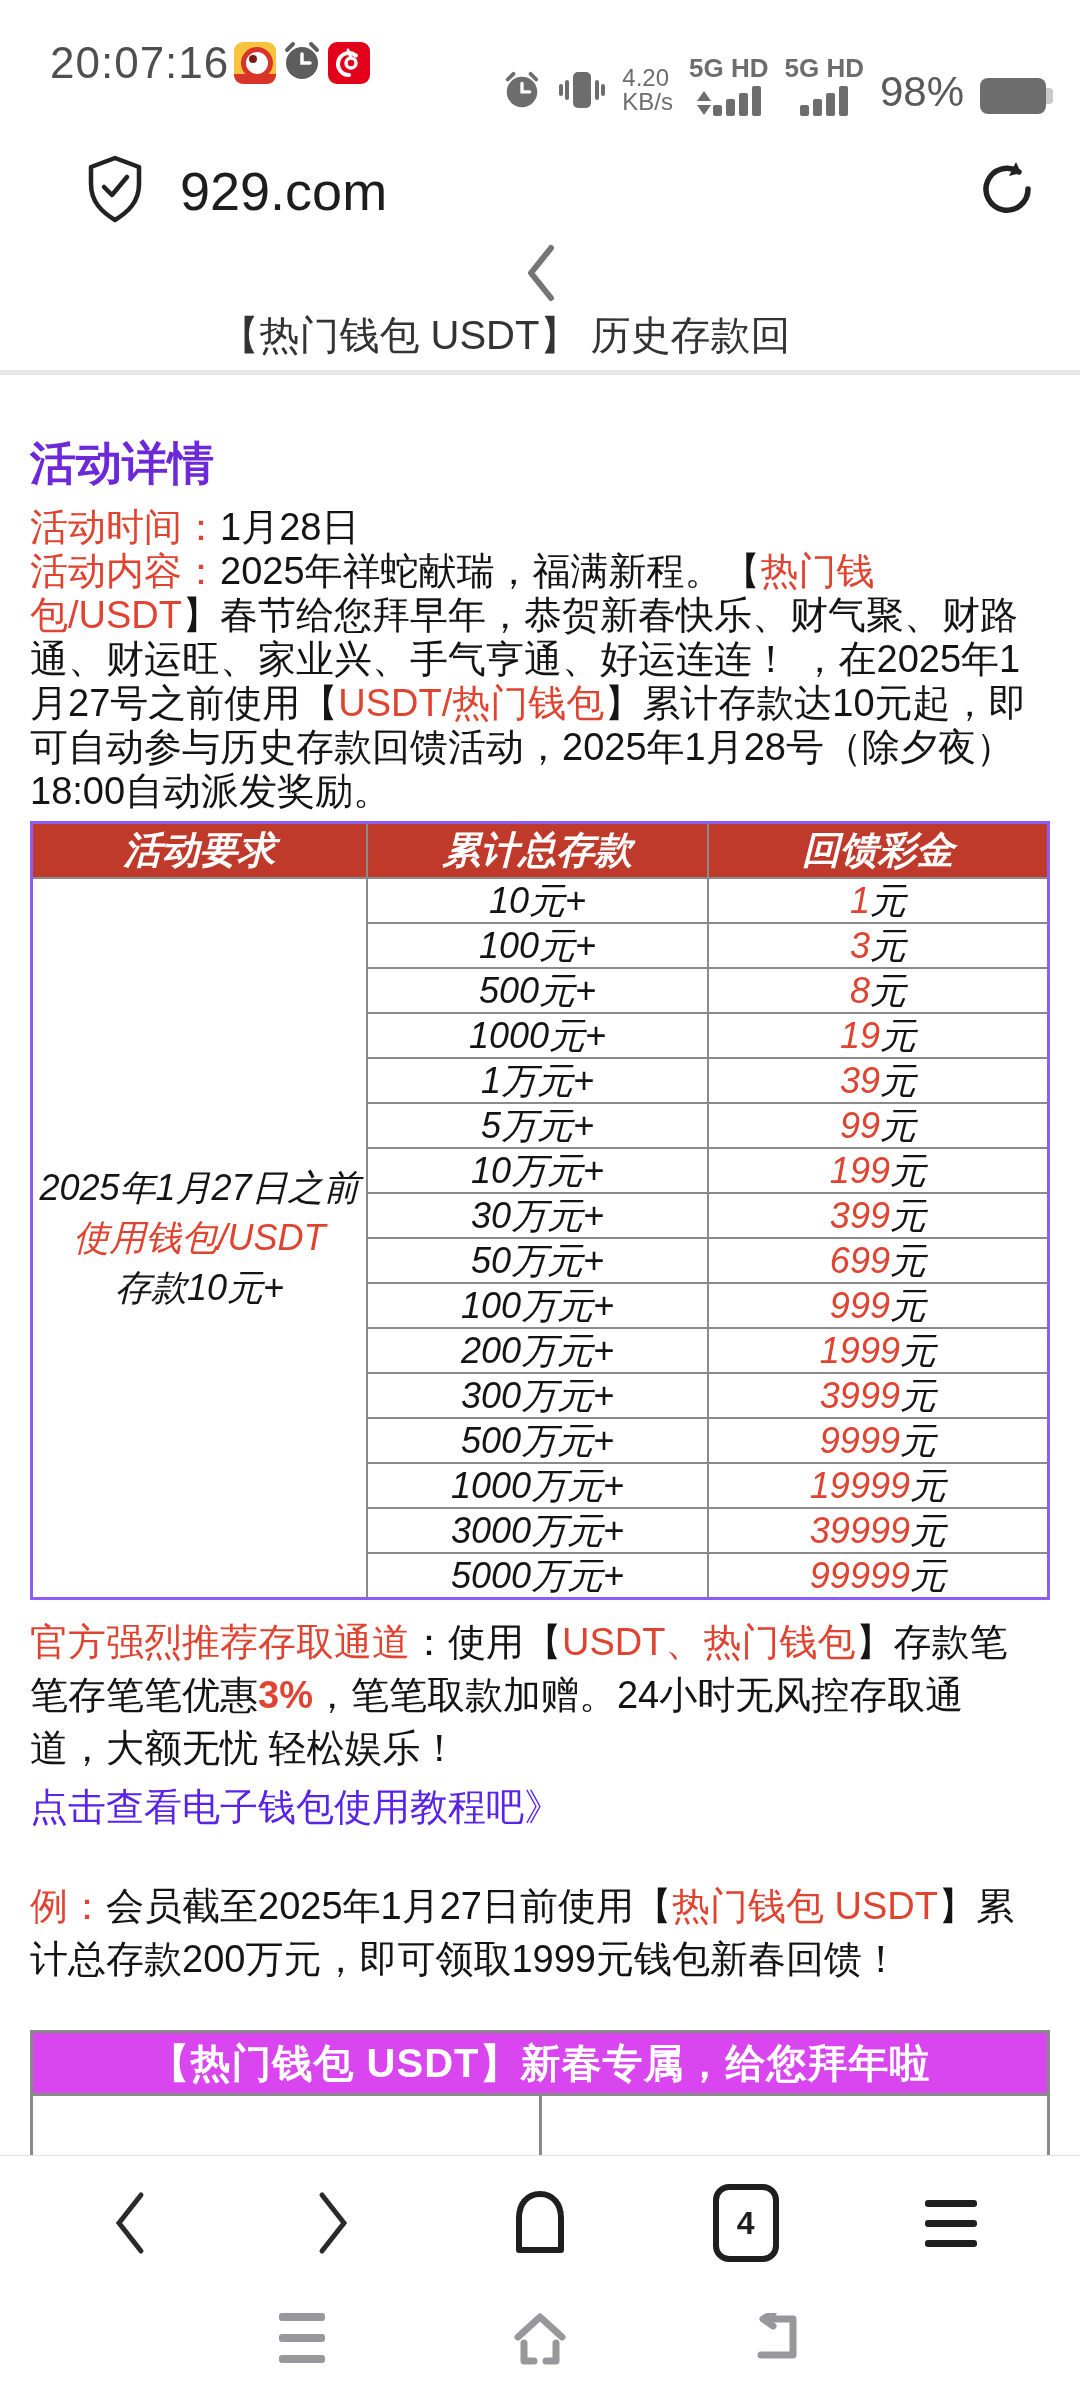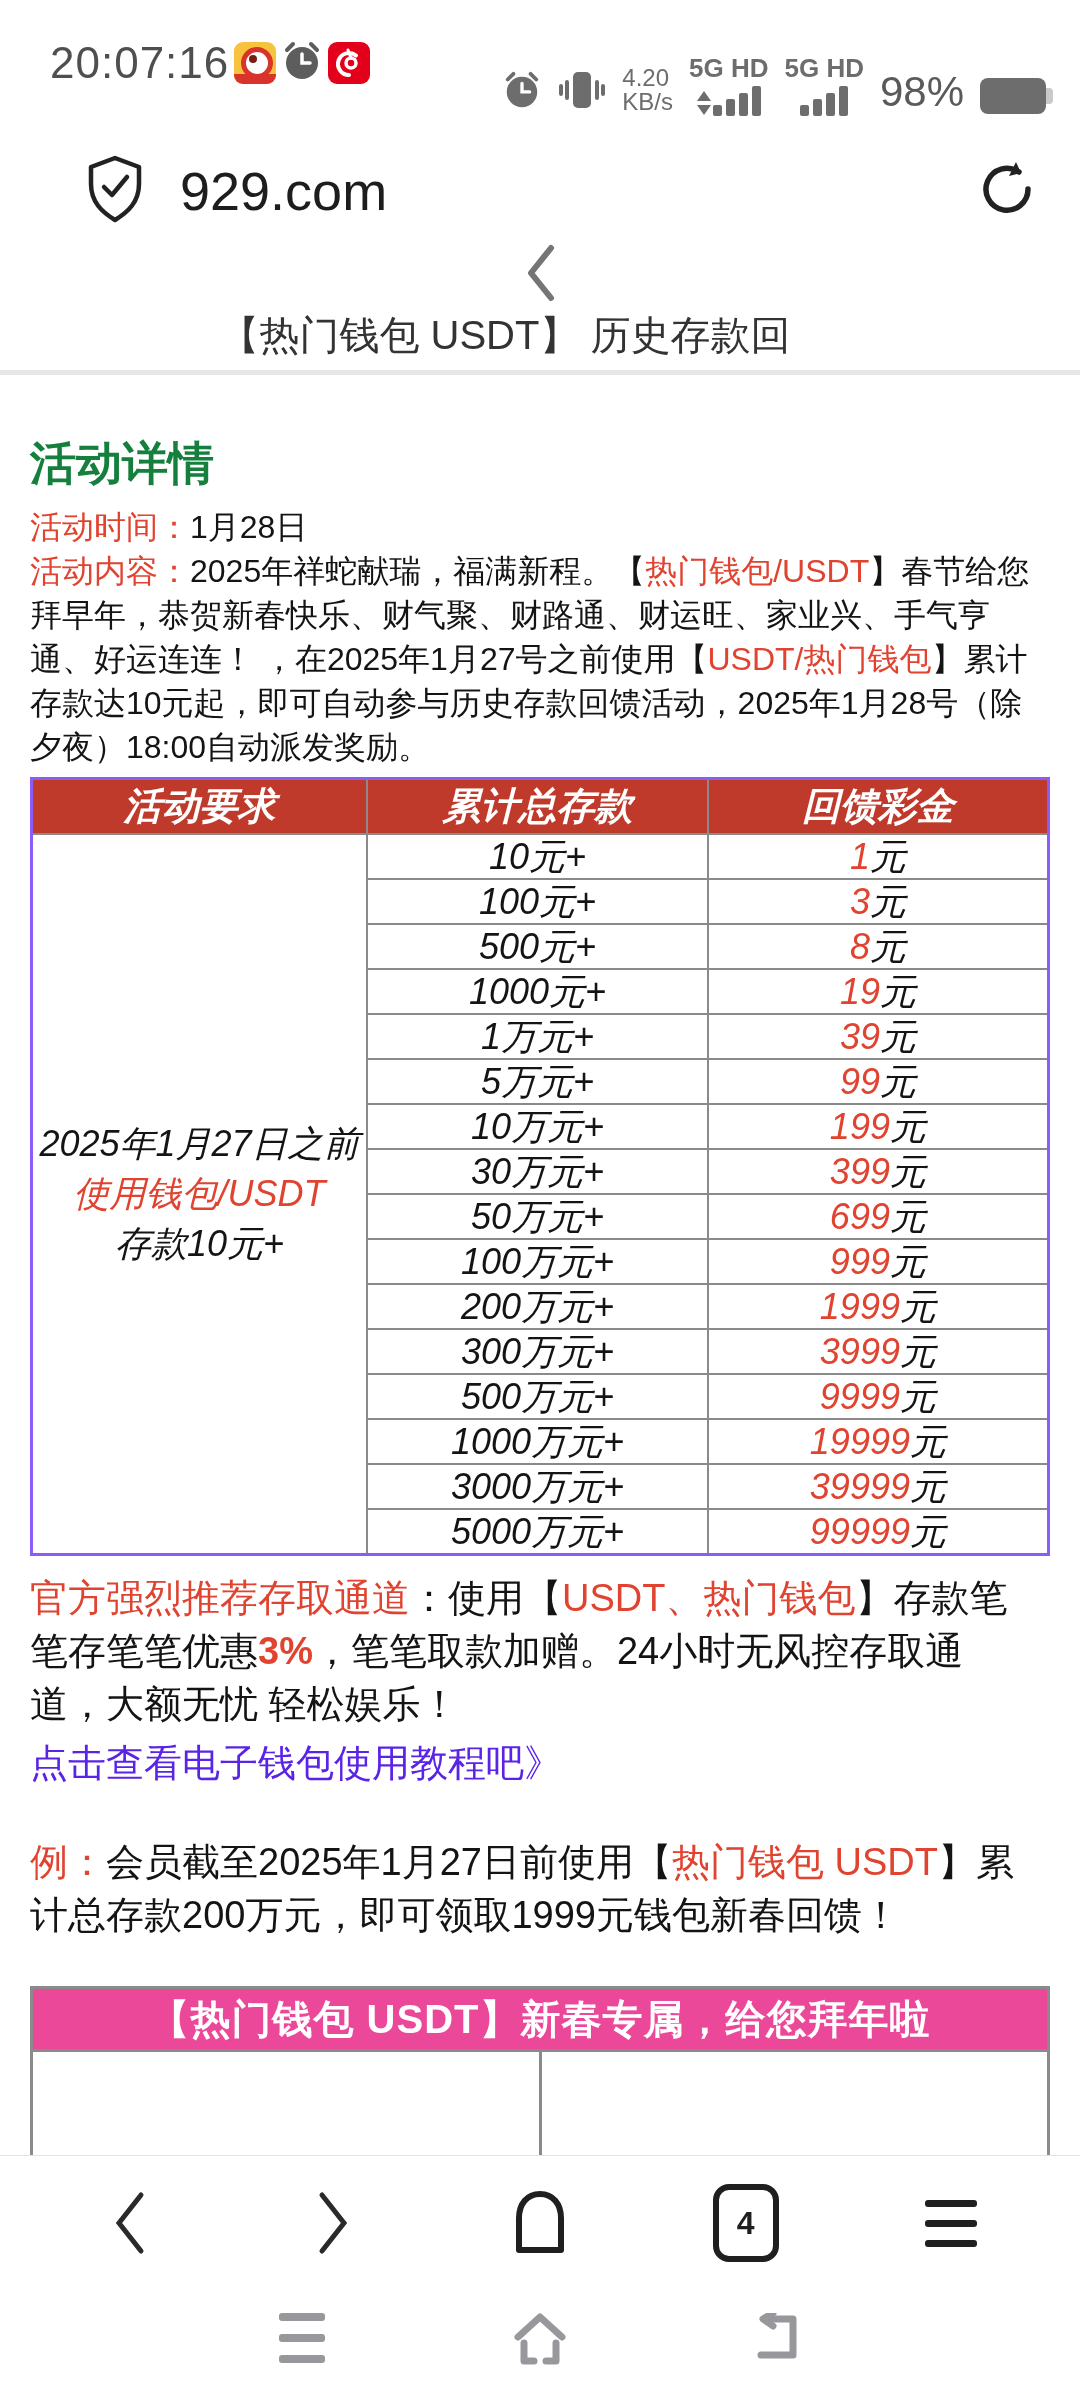--- a/index.html
+++ b/index.html
@@ -39,37 +39,37 @@
   .url-bar{height:95px;margin-top:28px;display:flex;align-items:center;padding:0 44px 0 84px;box-sizing:border-box;}
   .url-text{font-size:54px;color:#1d1d1d;margin-left:34px;flex:1;}
   
   .title-bar{height:132px;display:flex;align-items:center;padding:0 30px;box-sizing:border-box;flex-direction:column;}
   .back-chevron{flex:0 0 70px;display:flex;align-items:center;justify-content:flex-start;}
   .page-title{flex:1;text-align:center;font-size:40px;line-height:54px;color:#333;padding-right:70px;}
   .divider{height:5px;background:#e7e7e7;}
 
   
   .content{height:1780px;overflow:hidden;padding:0 30px;box-sizing:border-box;background:#fff;}
-  .headline{margin:58px 0 0 0;font-size:46px;font-weight:700;color:#15803d;}
-  .para{margin:10px 0 0 0;font-size:32px;line-height:44px;color:#141414;}
+  .headline{margin:58px 0 0 0;font-size:46px;font-weight:700;color:#6d28d9;}
+  .para{margin:10px 0 0 0;font-size:38px;line-height:44px;color:#141414;}
   .para2{margin:16px 12px 0 0;font-size:38px;line-height:53px;color:#141414;}
   .red{color:#e04330;}
   .bold{font-weight:700;}
   .link-line{margin:6px 0 0 0;font-size:38px;line-height:53px;color:#5a23e8;}
   .example{margin:46px 0 0 0;font-size:38px;line-height:53px;color:#141414;}
 
   table{border-collapse:collapse;width:100%;}
   .t1{margin-top:8px;border:3px solid #8b5cf6;font-style:italic;}
   .t1 th{background:#c03a2b;color:#fff;font-size:38px;font-weight:700;height:48px;border:2px solid #8a8a8a;}
   .t1 td{border:2px solid #8a8a8a;text-align:center;font-size:36px;height:41px;line-height:1.05;color:#141414;}
   .t1 .req-cell{font-size:36px;line-height:50px;}
   .t1 col.c1{width:33%;} .t1 col.c2{width:33.5%;} .t1 col.c3{width:33.5%;}
 
   .t2{margin-top:44px;border:3px solid #8a8a8a;}
-  .t2 th{background:#ec4899;color:#fff;font-size:40px;font-weight:700;height:58px;border:3px solid #8a8a8a;letter-spacing:1px;}
+  .t2 th{background:#d946ef;color:#fff;font-size:40px;font-weight:700;height:58px;border:3px solid #8a8a8a;letter-spacing:1px;}
   .t2 td{border:3px solid #8a8a8a;text-align:center;vertical-align:middle;font-size:38px;line-height:55px;color:#141414;width:50%;}
   .t2 .cell-pad{padding:54px 0 58px 0;}
 
   
   .browser-nav{height:135px;background:#fff;border-top:1px solid #e3e3e3;display:flex;align-items:center;justify-content:space-around;padding:0 26px;box-sizing:border-box;}
   .bn-item{display:flex;align-items:center;justify-content:center;width:120px;height:100px;}
   .tab-box{width:54px;height:66px;border:6px solid #1f1f1f;border-radius:16px;display:flex;align-items:center;justify-content:center;font-size:32px;font-weight:700;color:#1f1f1f;}
   .menu-bars{display:flex;flex-direction:column;gap:13px;}
   .menu-bars span{display:block;width:52px;height:7px;background:#1f1f1f;border-radius:3px;}
   .system-nav{height:98px;background:#fff;display:flex;align-items:flex-start;justify-content:space-between;padding:18px 270px 0 270px;box-sizing:border-box;}

